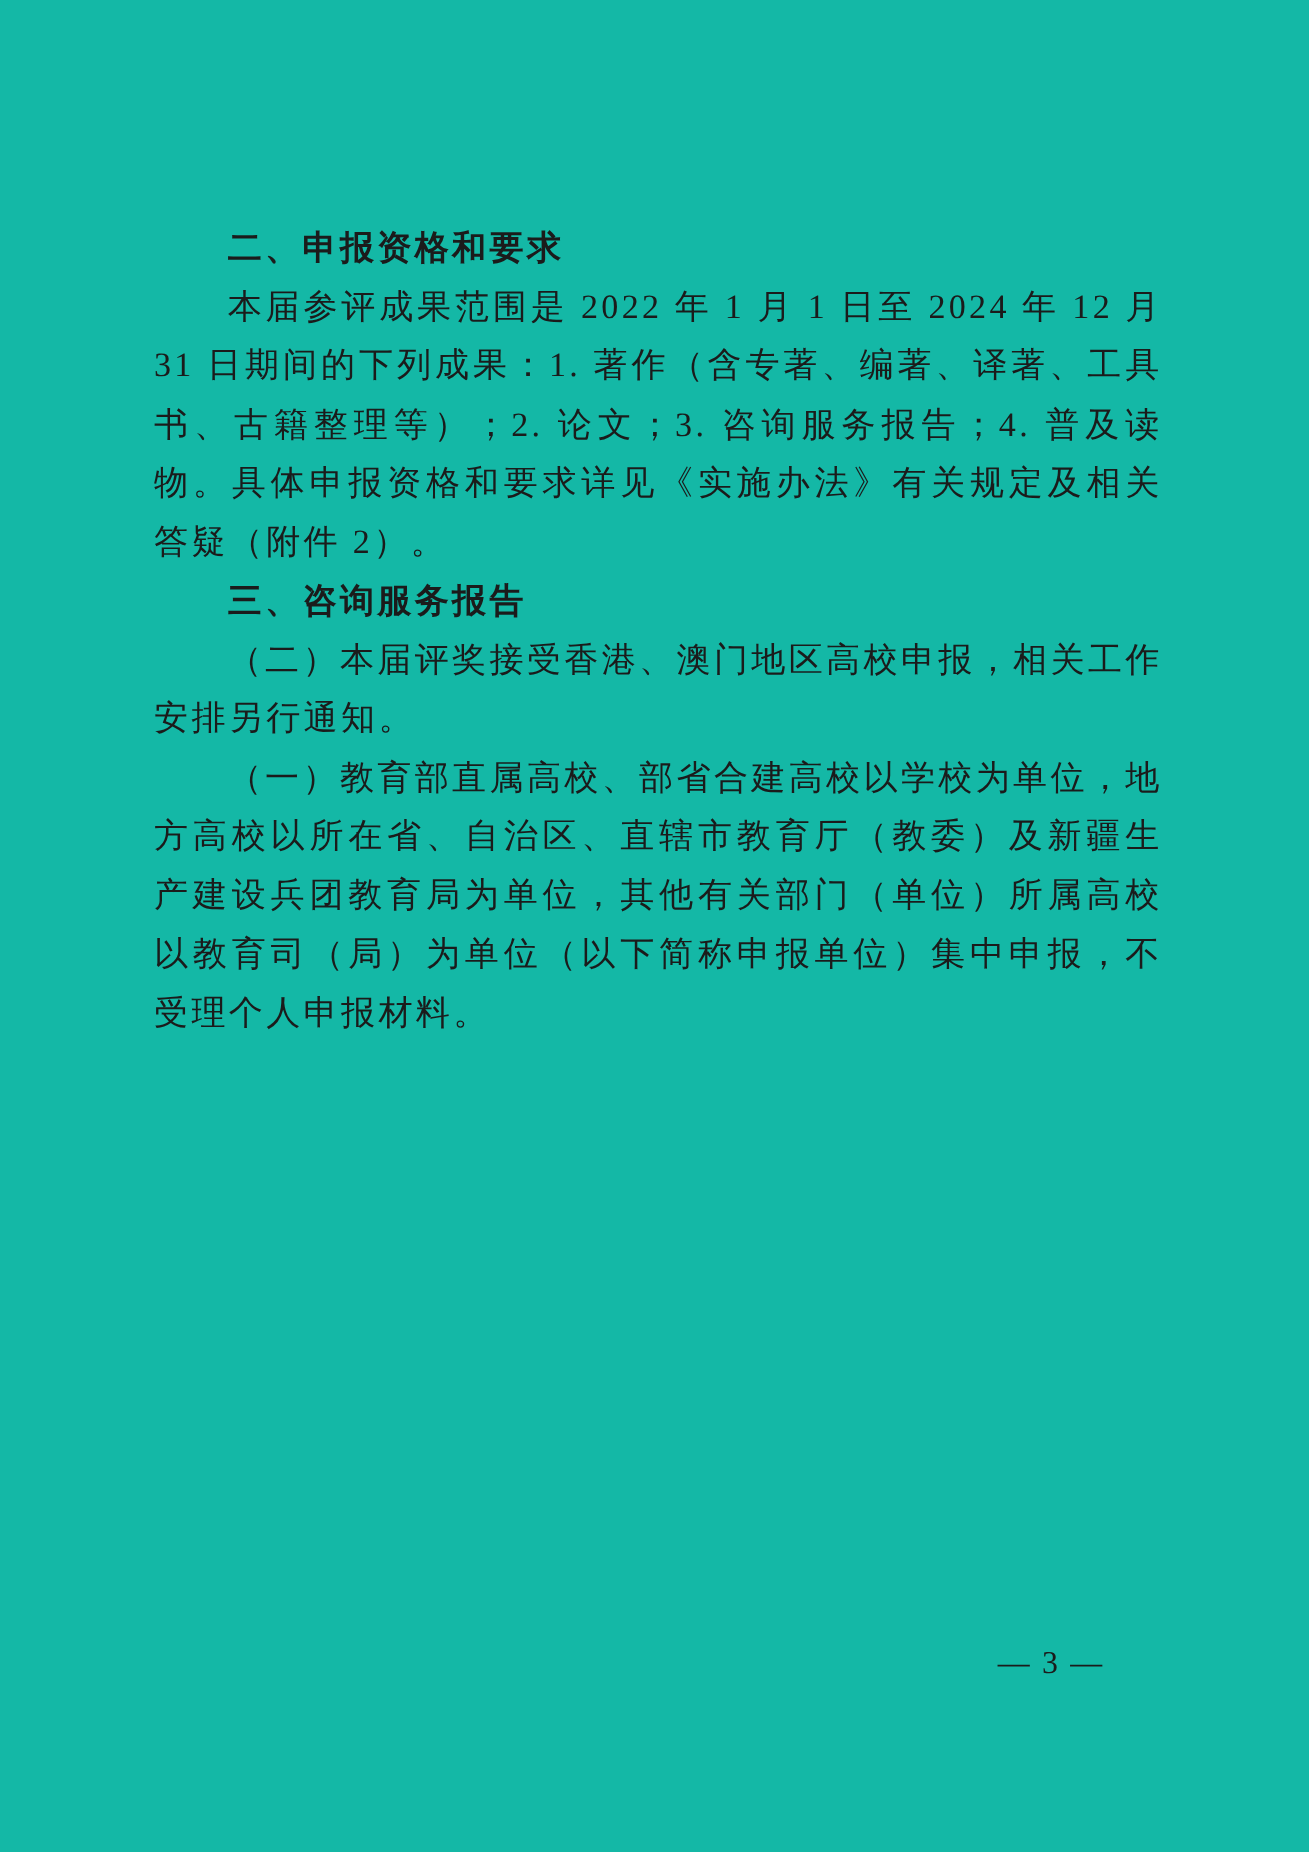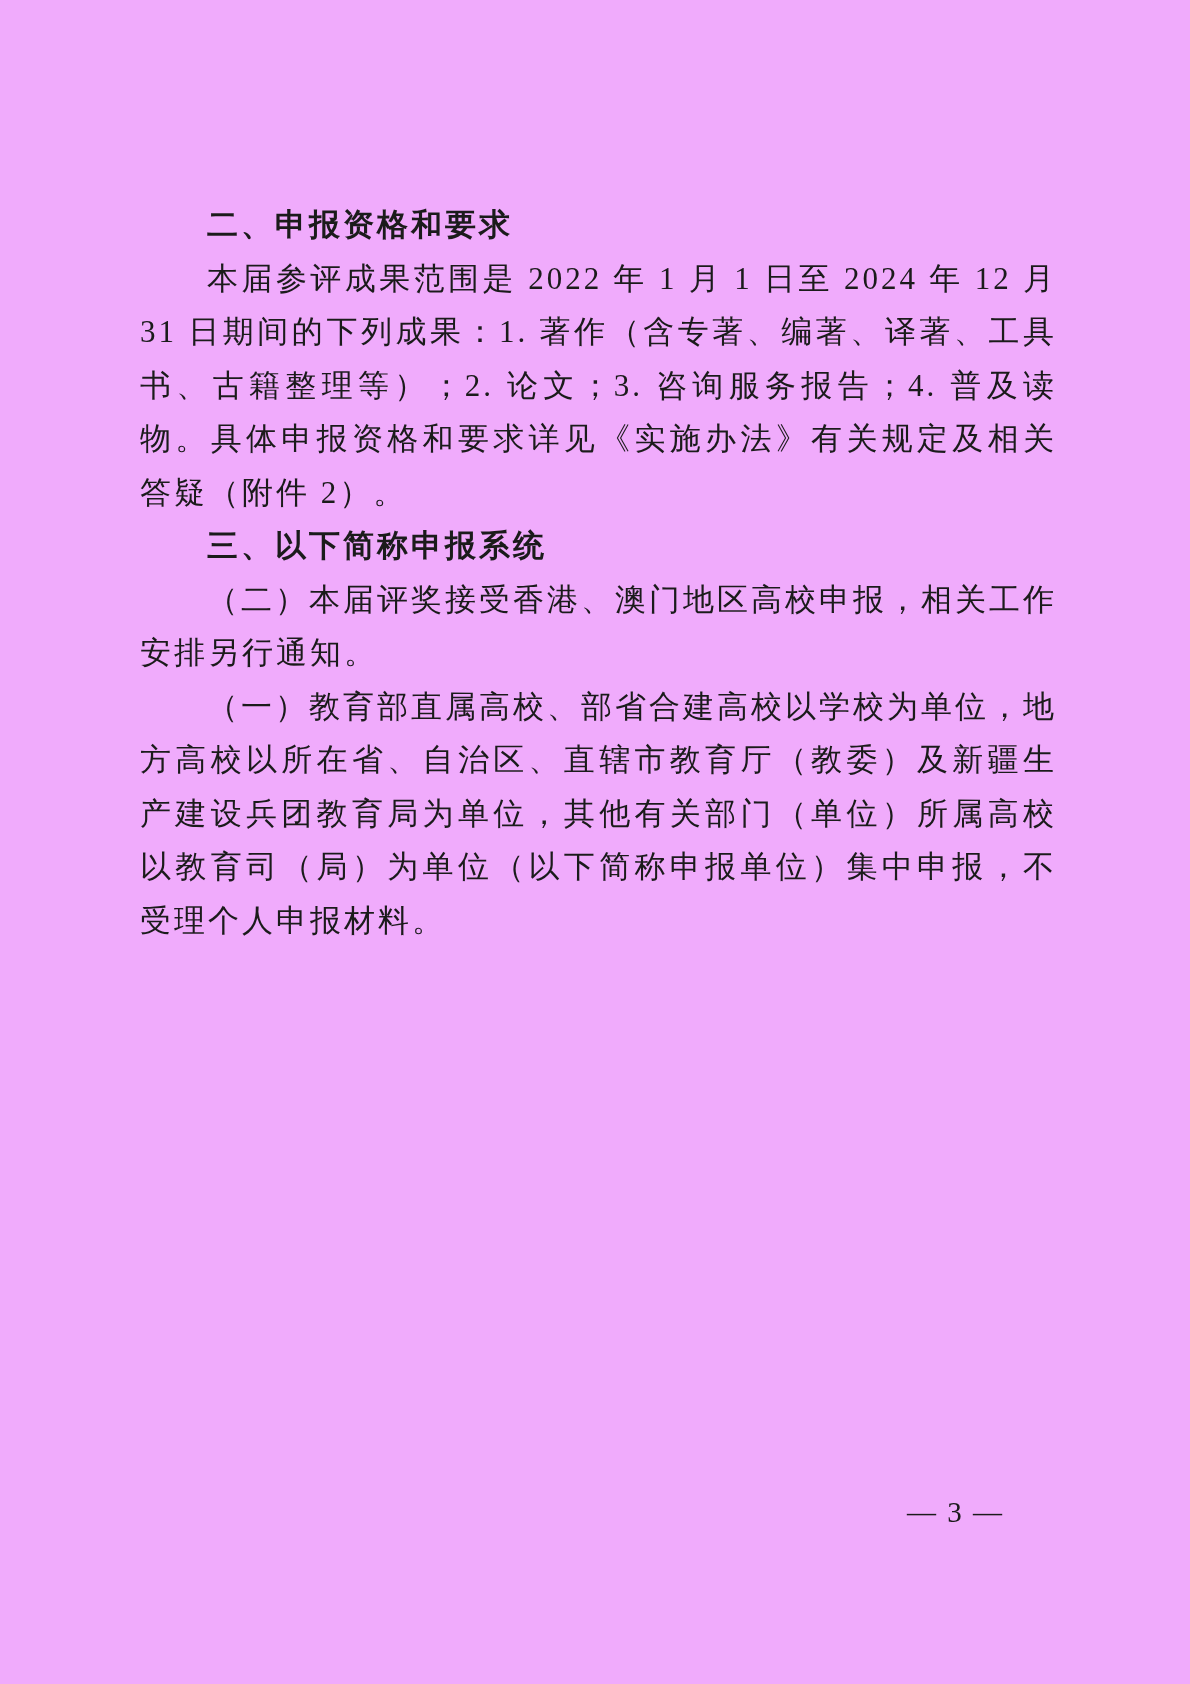--- a/index.html
+++ b/index.html
@@ -54,22 +54,22 @@
     font-family: "Liberation Serif", "DejaVu Serif", serif;
     font-size: 29px;
     letter-spacing: 2px;
     color: #1b1b1b;
     white-space: nowrap;
   }
 </style>
 </head>
 <body>
 
-<div class="page" style="background: #f0abfc; color: rgb(27, 27, 27);">
+<div class="page" style="background: #14b8a6; color: rgb(27, 27, 27);">
   <div class="doc-content">
       <p class="heading">二、申报资格和要求</p>
       <p class="para"><span class="run">本届参评成果范围是 2022 年 1 月 1 日至 2024 年 12 月 31 日期间的下列成果：1. 著作（含专著、编著、译著、工具书、古籍整理等）；2. 论文；3. 咨询服务报告；4. 普及读物。具体申报资格和要求详见《实施办法》有关规定及相关答疑（附件 2）。</span></p>
-      <p class="heading">三、以下简称申报系统</p>
+      <p class="heading">三、咨询服务报告</p>
       <p class="para"><span class="run">（二）本届评奖接受香港、澳门地区高校申报，相关工作安排另行通知。</span></p>
       <p class="para"><span class="run">（一）教育部直属高校、部省合建高校以学校为单位，地方高校以所在省、自治区、直辖市教育厅（教委）及新疆生产建设兵团教育局为单位，其他有关部门（单位）所属高校以教育司（局）为单位（以下简称申报单位）集中申报，不受理个人申报材料。</span></p>
     </div>
   <div class="page-footer">— 3 —</div>
 </div>
 
 </body></html>

